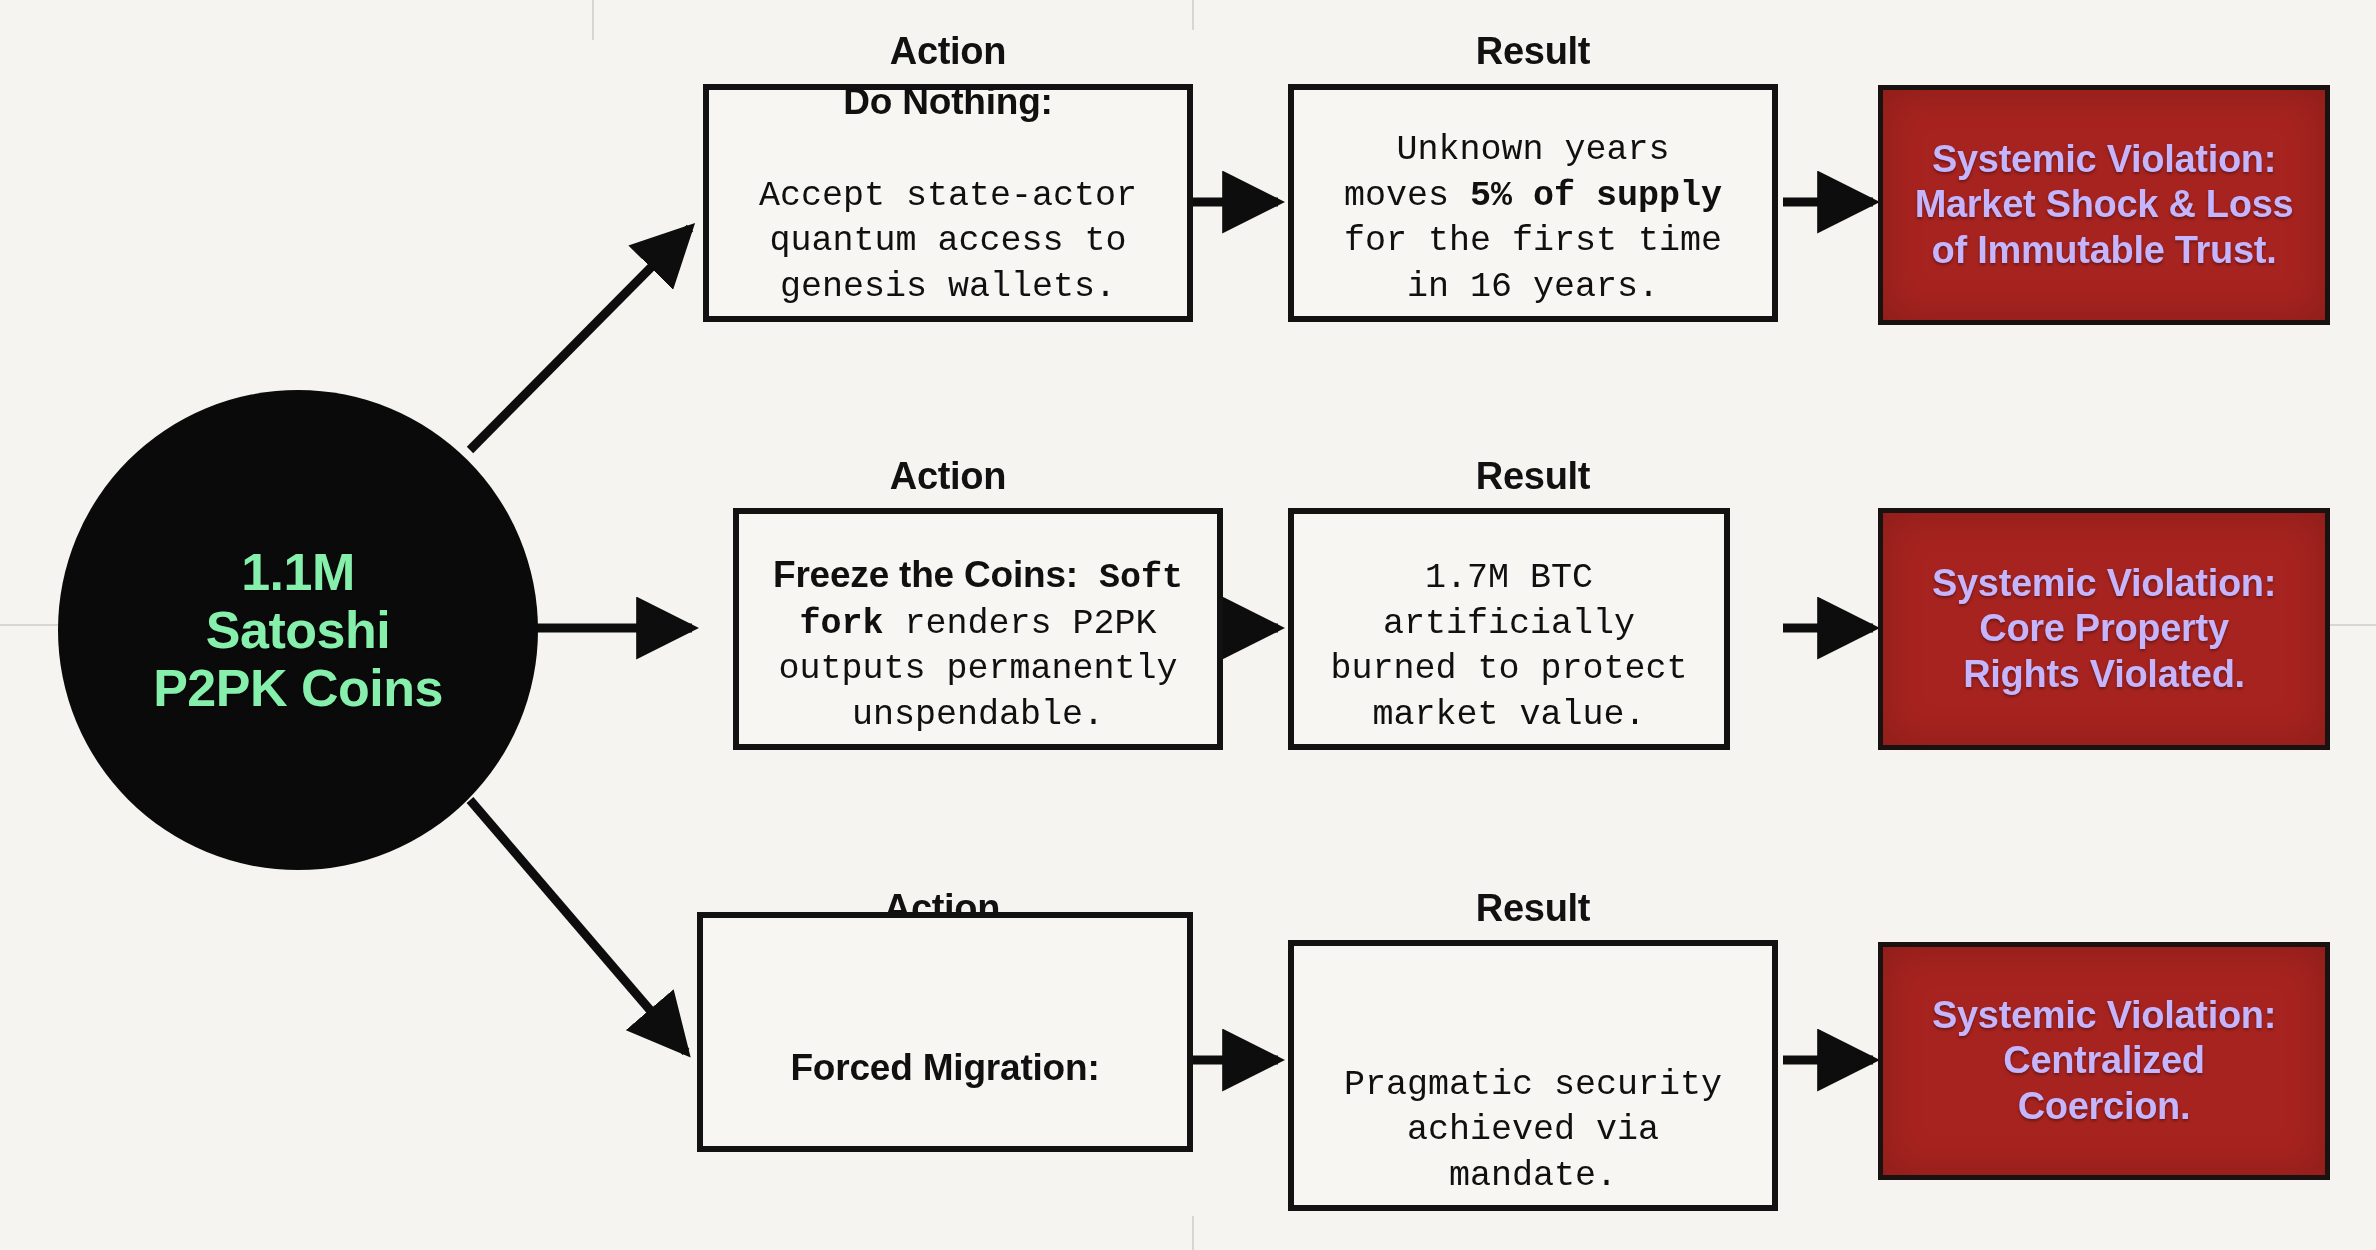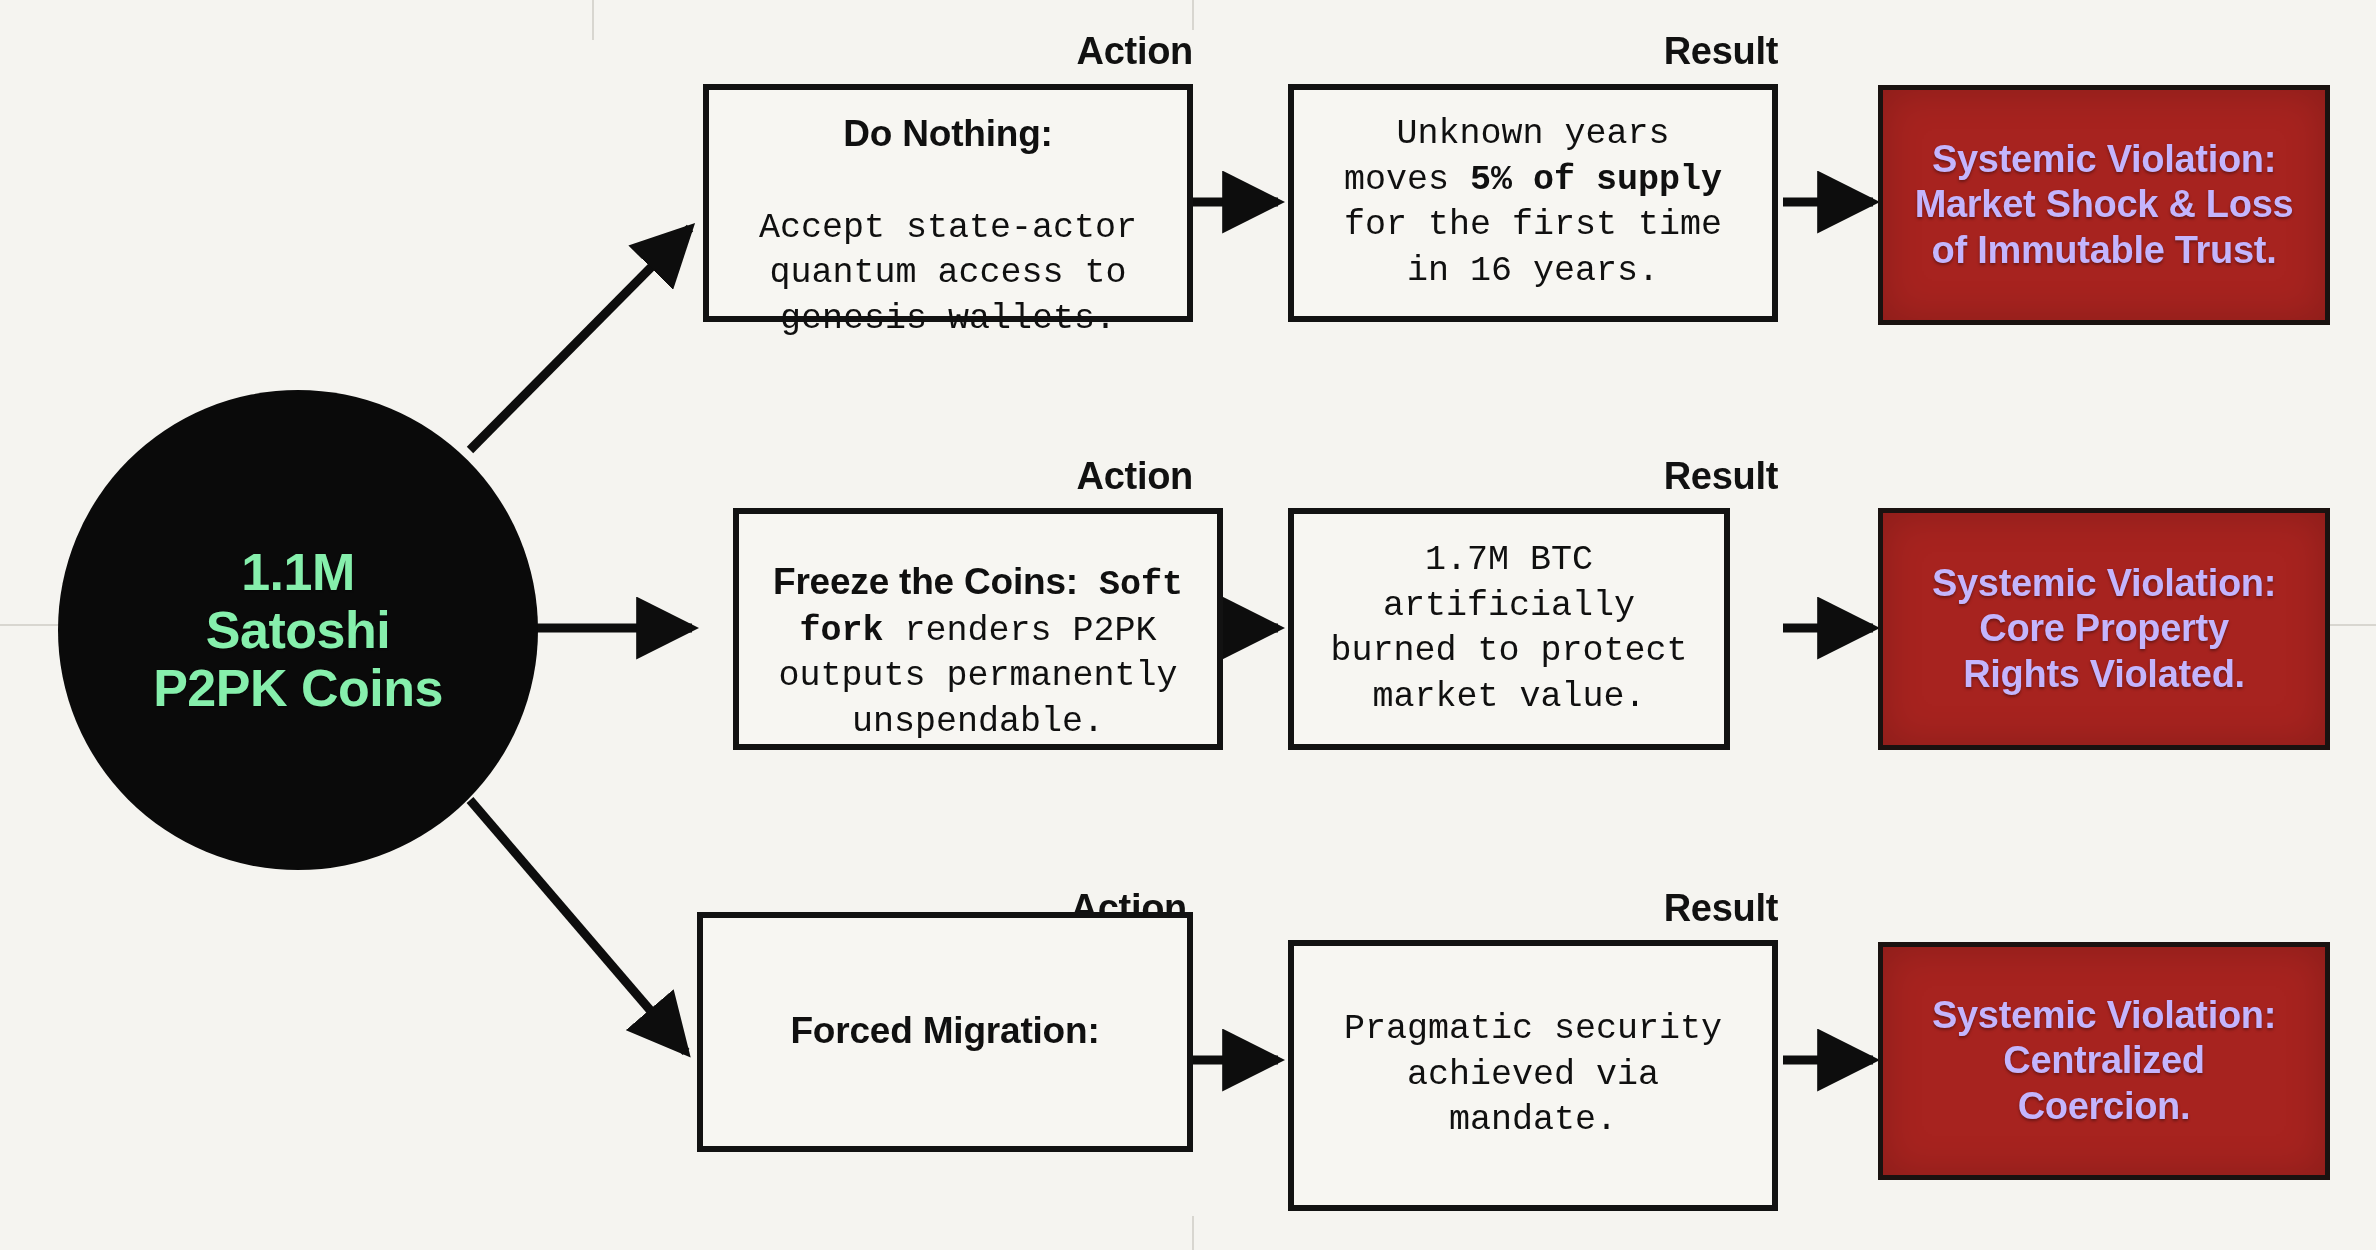--- a/index.html
+++ b/index.html
@@ -53,32 +53,32 @@
     text-shadow: 0 1px 2px rgba(0,0,0,0.5);
   }
 
   
   .col-caption {
     position: absolute;
     font-family: "Liberation Sans", sans-serif;
     font-weight: bold;
     font-size: 38px;
     color: #111111;
-    text-align: right;
+    text-align: center;
     letter-spacing: -0.3px;
   }
 
   
   .node-box {
     position: absolute;
     background: #f7f6f2;
     border: 6px solid #121212;
     box-sizing: border-box;
     display: flex;
-    align-items: center;
+    align-items: flex-end;
     justify-content: center;
     padding: 6px 14px;
   }
   .node-text {
     font-family: "Liberation Mono", monospace;
     font-size: 35px;
     line-height: 1.30;
     color: #101010;
     text-align: center;
     white-space: pre-line;

